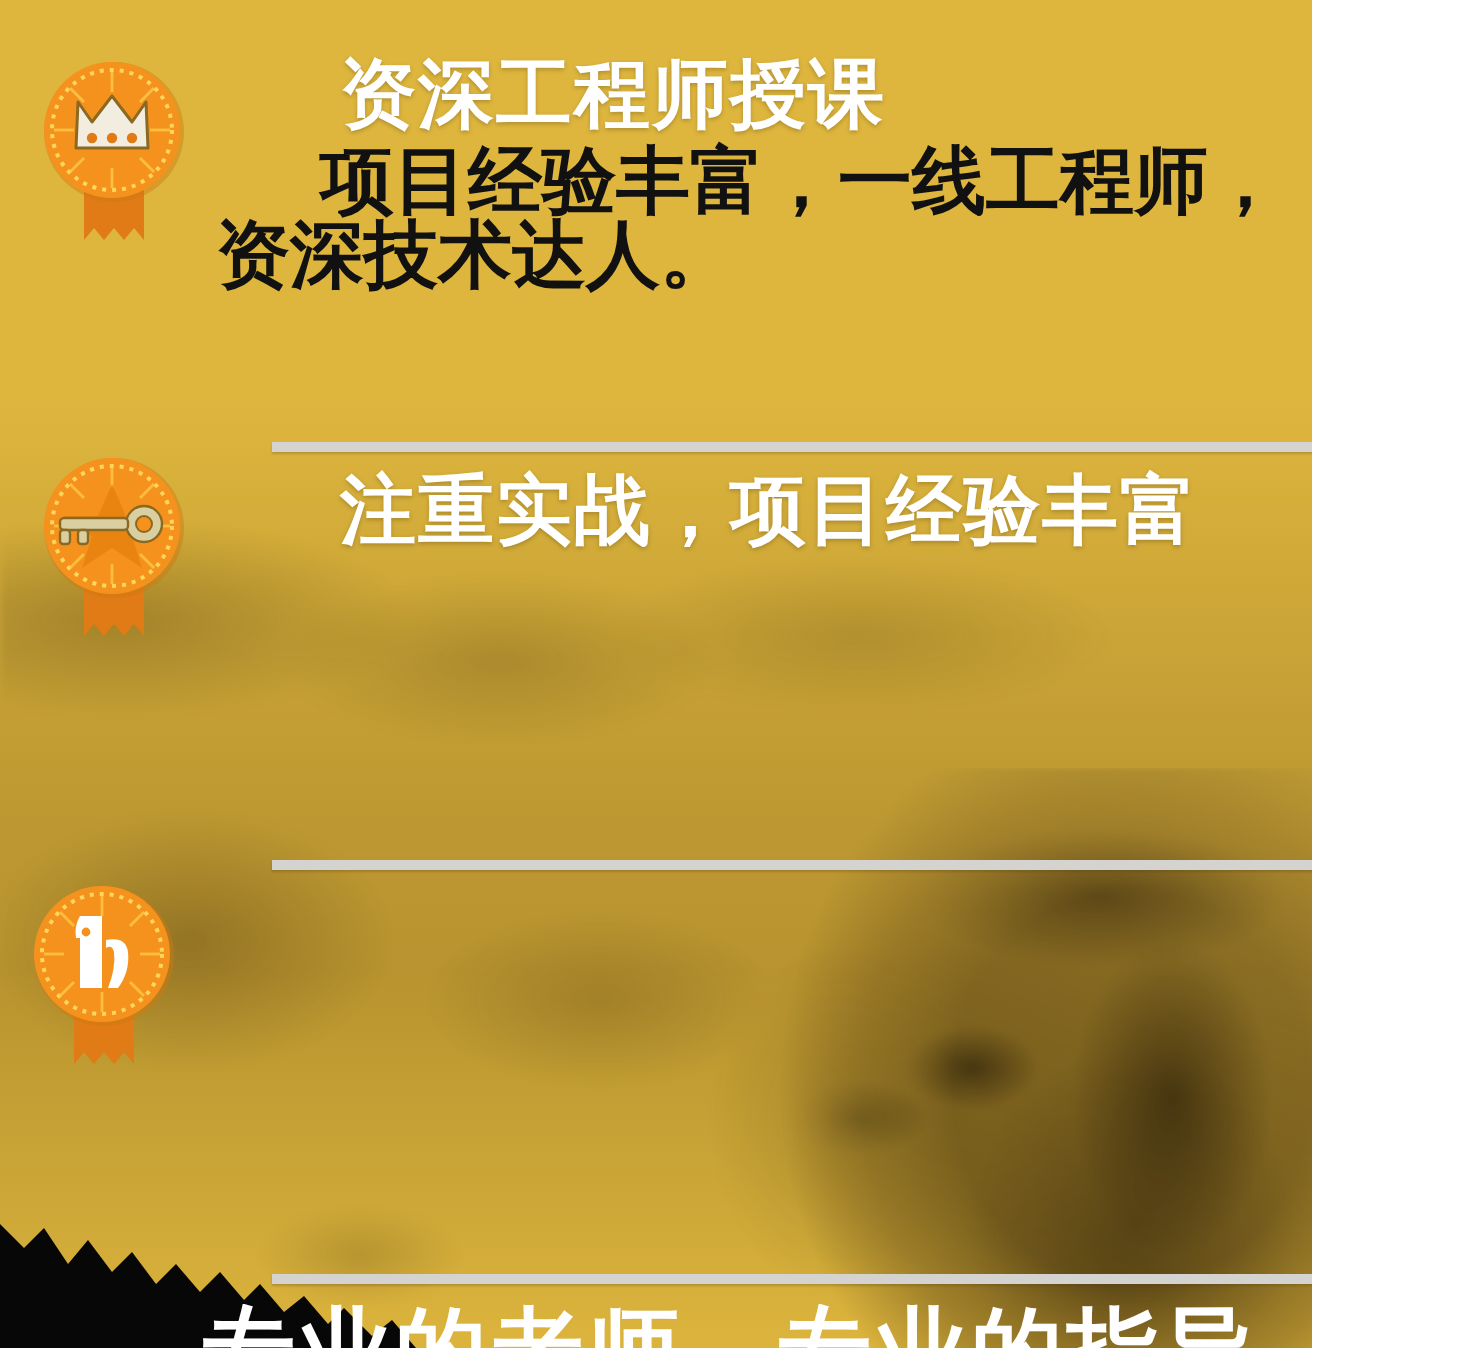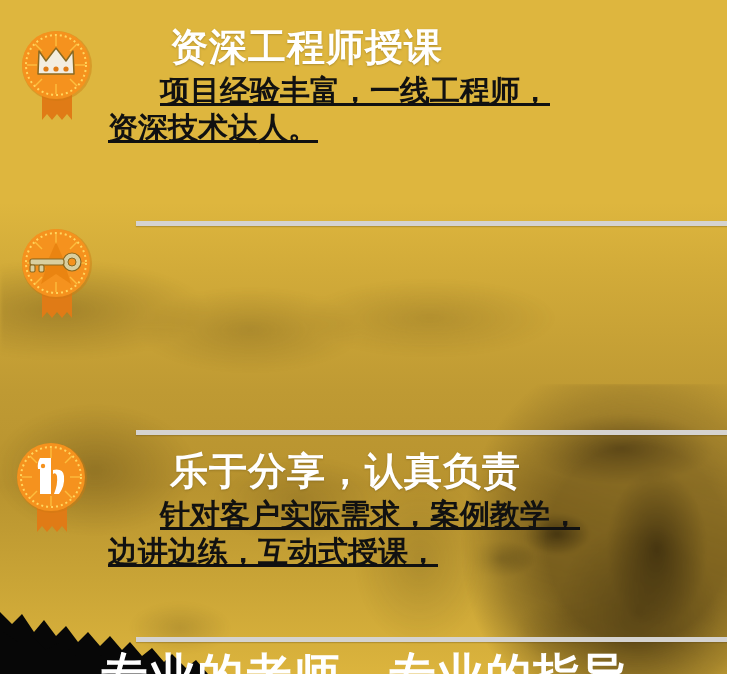--- a/index.html
+++ b/index.html
@@ -6,21 +6,21 @@
     margin: 0;
     padding: 0;
     background: #ffffff;
   }
   body {
     font-family: "DejaVu Sans", "Liberation Sans", sans-serif;
   }
 
   #poster {
     position: relative;
-    width: 727px;
+    width: 656px;
     height: 674px;
     overflow: hidden;
     background: #0f766e;
   }
 
   
   .bg-base {
     position: absolute;
     inset: 0;
     background:
@@ -120,29 +120,28 @@
     color: #ffffff;
     font-size: 38px;
     line-height: 46px;
     letter-spacing: 1px;
     margin: 0 0 2px 40px;
     white-space: nowrap;
     text-shadow: 0 1px 2px rgba(90,68,18,0.35);
   }
   .feature-body {
     color: #111111;
-    font-size: 30px;
+    font-size: 37px;
     line-height: 37px;
     margin: 0;
     margin-left: -22px;
     text-indent: 52px;
     font-weight: bold;
     letter-spacing: 0px;
     white-space: pre-line;
-    text-decoration: underline;
   }
 
   .bottom-headline {
     position: absolute;
     left: 0;
     top: 652px;
     width: 731px;
     text-align: center;
     color: #ffffff;
     font-size: 46px;
@@ -222,20 +221,21 @@
           <circle cx="60" cy="40" r="9"></circle>
           <rect x="18" y="37" width="34" height="6" rx="2"></rect>
           <rect x="18" y="43" width="5" height="7" rx="1.5"></rect>
           <rect x="27" y="43" width="5" height="7" rx="1.5"></rect>
         </g>
         <circle cx="60" cy="40" r="4" fill="#f5921e" stroke="#8a6a22" stroke-width="1"></circle>
       </svg>
     </div>
 
     <div class="text-block tb-2">
+      <h2 class="feature-title">注重实战，项目经验丰富</h2>
     </div>
 
     <div class="divider div-2"></div>
 
     <div class="badge badge-3">
       <svg viewBox="0 0 90 100" width="90" height="100">
         <path d="M30 62 L60 62 L60 96 L55 90 L50 96 L45 90 L40 96 L35 90 L30 96 Z" fill="#e07b16"></path>
         <circle cx="45" cy="42" r="35" fill="#cf7a12" opacity="0.45"></circle>
         <circle cx="44" cy="41" r="34" fill="#f5921e"></circle>
         <circle cx="44" cy="41" r="30" fill="none" stroke="#ffd65e" stroke-width="2" stroke-dasharray="2 3"></circle>
@@ -249,24 +249,19 @@
           <line x1="65" y1="20" x2="58" y2="27"></line>
           <line x1="30" y1="55" x2="23" y2="62"></line>
         </g>
         <path d="M33 22 L44 22 L44 58 L33 58 Z" fill="#ffffff"></path>
         <path d="M33 22 Q30 27 31 33 L35 33 Q34 27 37 23 Z" fill="#ffffff"></path>
         <path d="M46 34 Q56 32 57 40 Q58 50 52 58 L47 58 Q51 48 50 40 Q49 36 46 38 Z" fill="#ffffff"></path>
         <circle cx="36" cy="30" r="2.2" fill="#f5921e"></circle>
       </svg>
     </div>
 
-    <div class="text-block tb-3">
-      <h2 class="feature-title">乐于分享，认真负责</h2>
-      <p class="feature-body">针对客户实际需求，案例教学，
-边讲边练，互动式授课，</p>
-    </div>
 
     <div class="divider div-3"></div>
 
     <div class="bottom-headline">专业的老师，专业的指导</div>
 
   </div>
 </div>
 
 </body></html>

